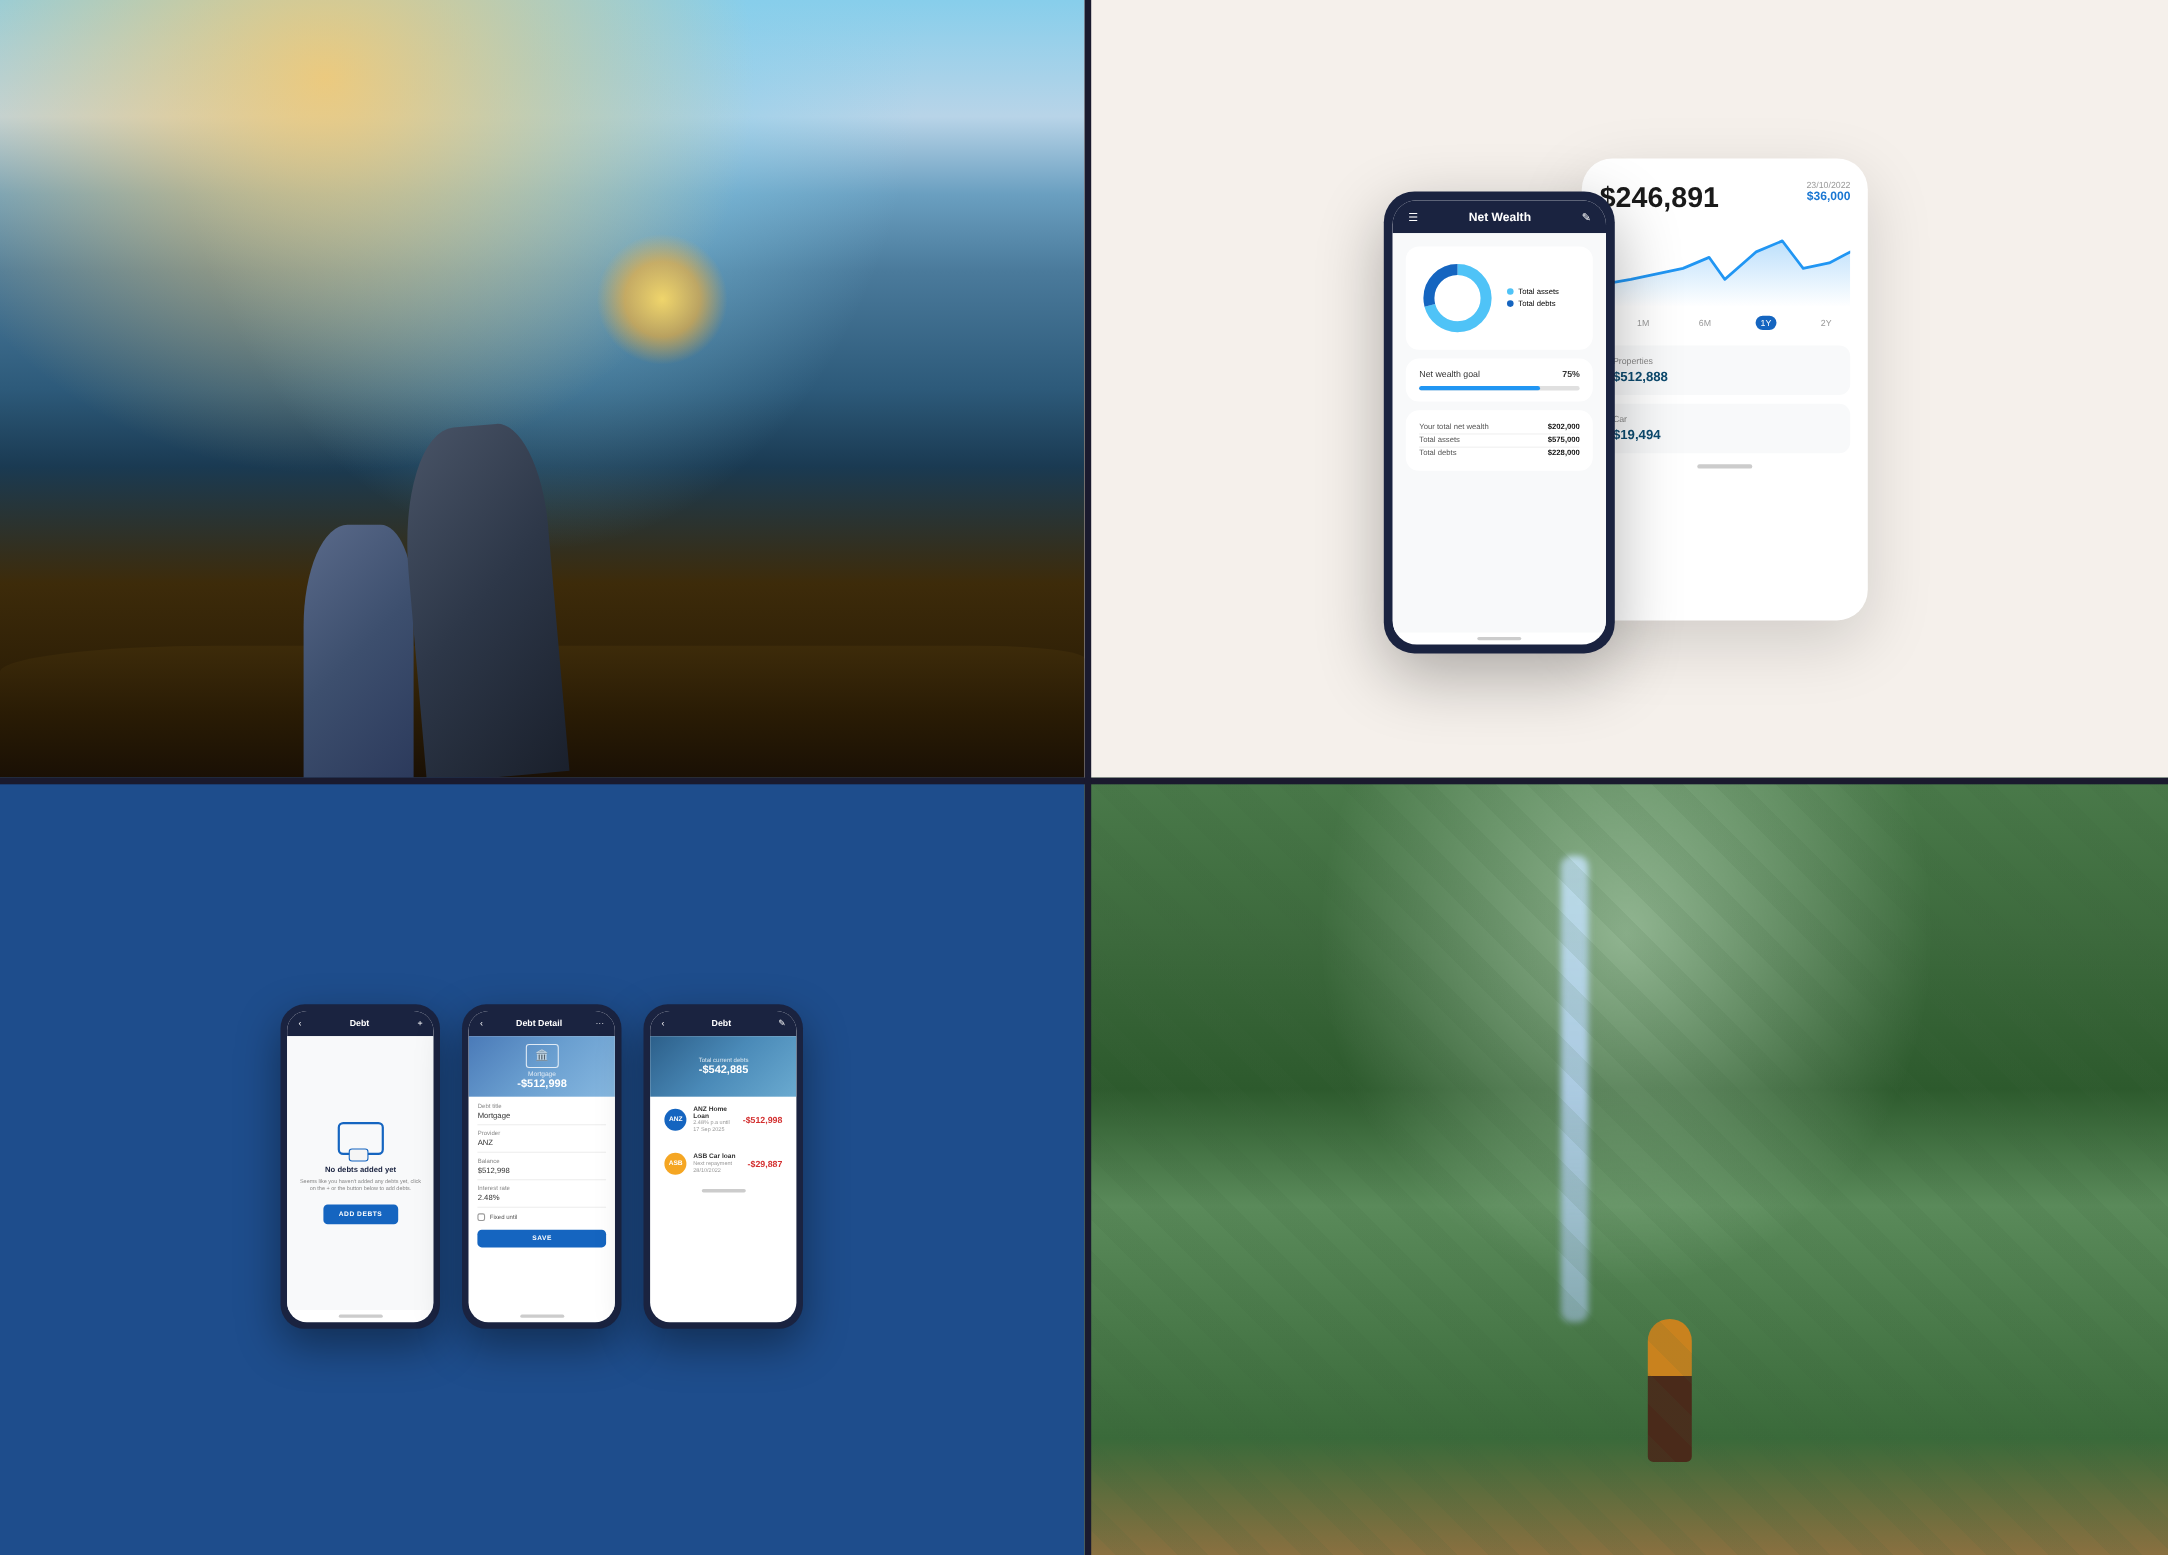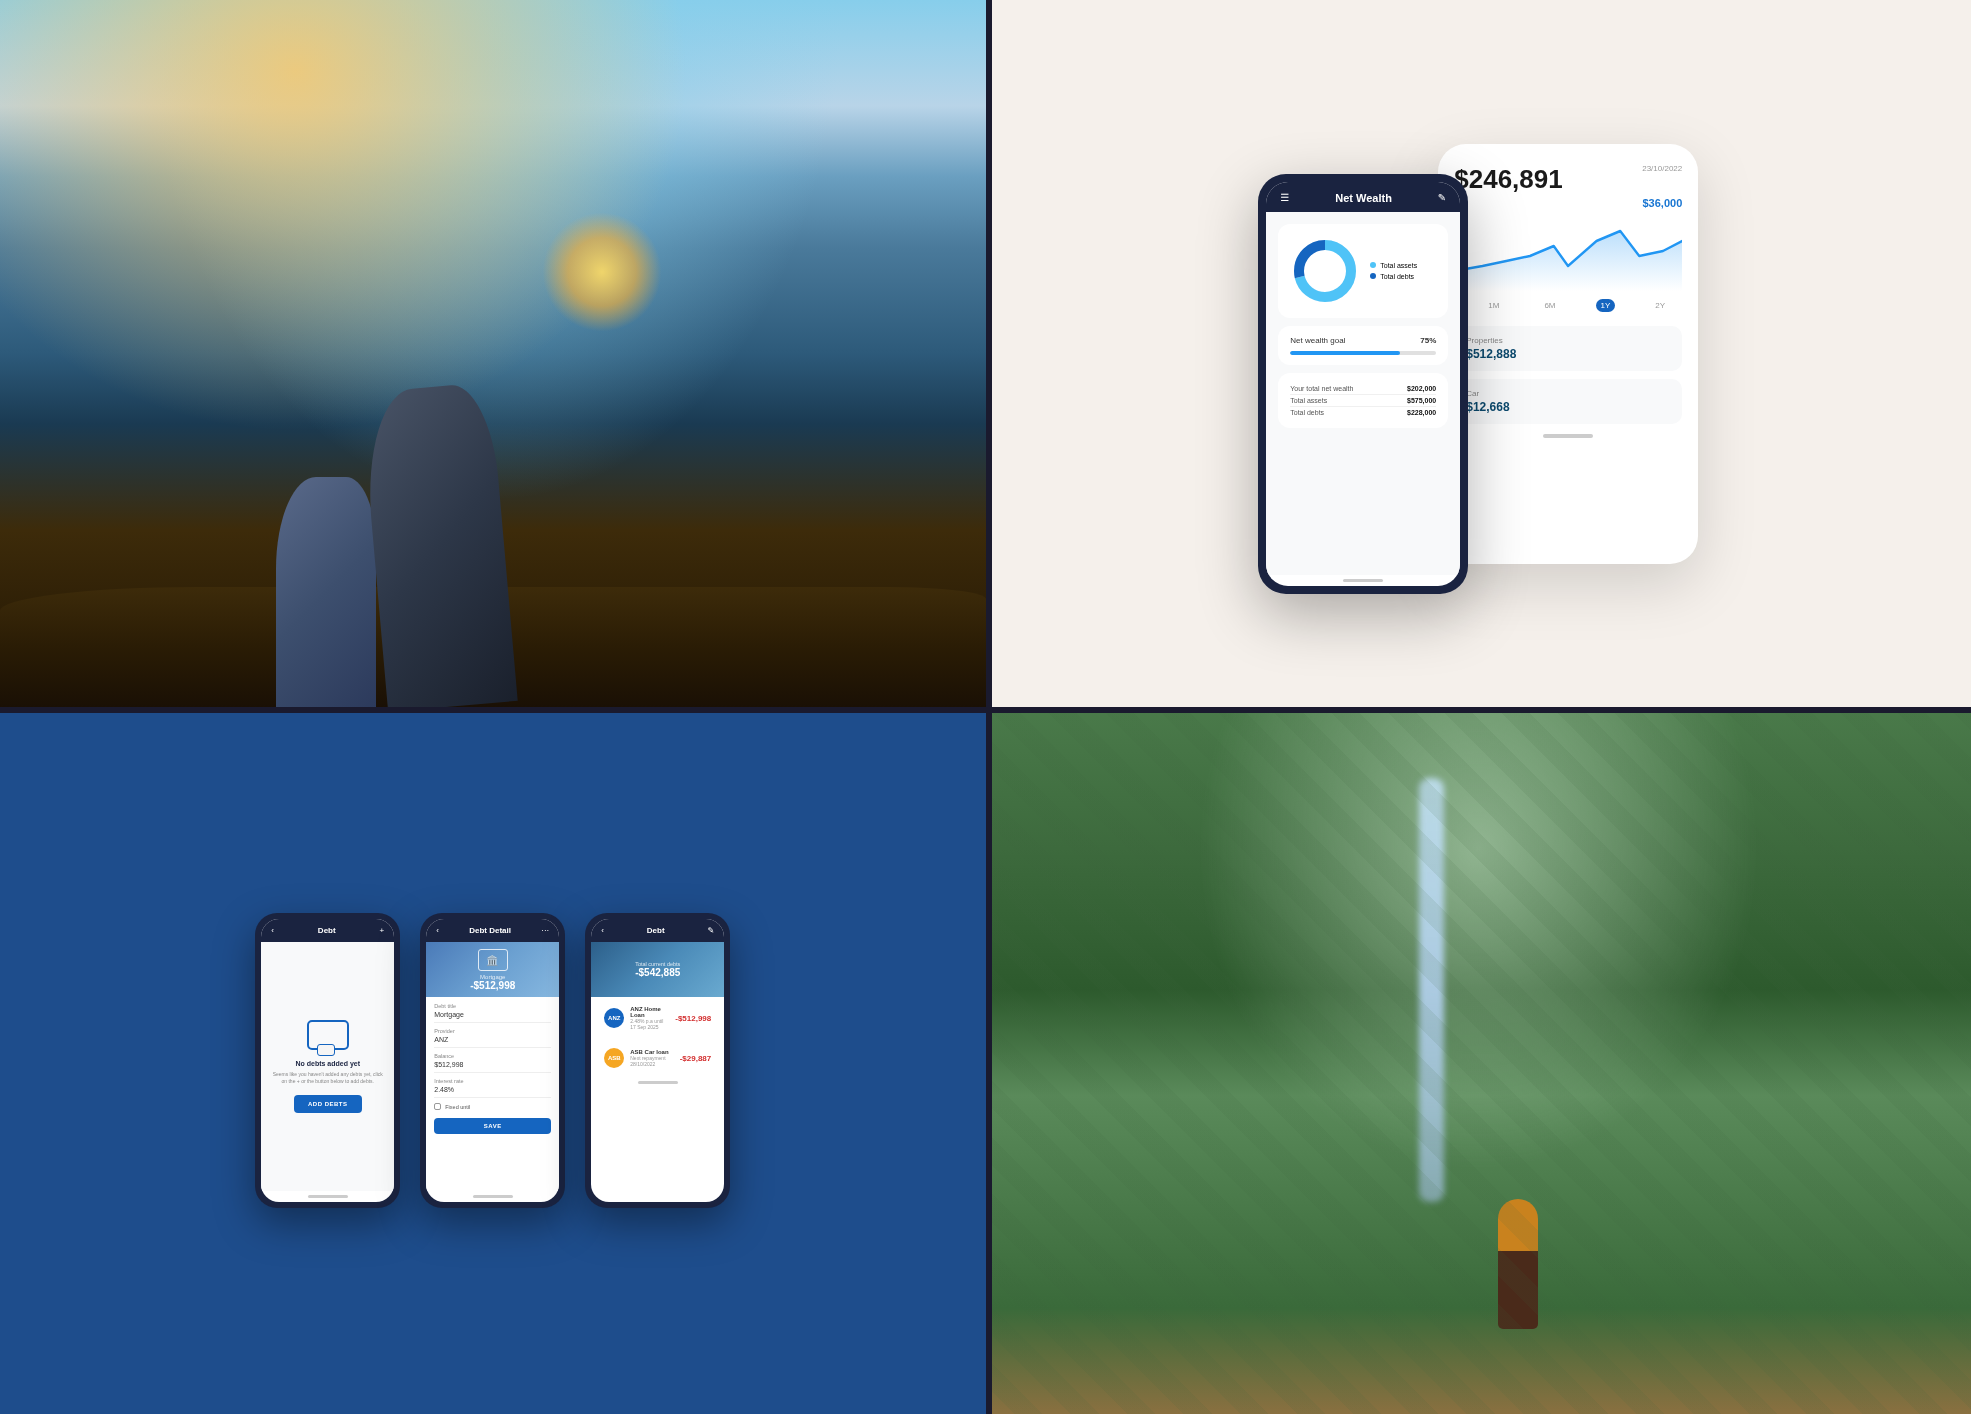--- a/index.html
+++ b/index.html
@@ -195,21 +195,21 @@
       z-index: 5;
       overflow: hidden;
     }
     .asset-amount-large {
       font-size: 26px;
       font-weight: 700;
       color: #1a1a1a;
       margin-bottom: 2px;
     }
     .asset-date { font-size: 8px; color: #999; }
-    .asset-change { font-size: 9px; color: #1976d2; font-weight: 600; margin-top: 24px; }
+    .asset-change { font-size: 9px; color: #1976d2; font-weight: 600; }
 
     .chart-area {
       height: 80px;
       position: relative;
       margin-bottom: 8px;
     }
     .chart-svg { width: 100%; height: 80px; }
 
     .time-tabs {
       display: flex;
@@ -530,21 +530,21 @@
           <span class="time-tab">2Y</span>
           <span class="time-tab">5Y</span>
         </div>
 
         <div class="asset-card">
           <div class="asset-card-label">Properties</div>
           <div class="asset-card-value">$512,888</div>
         </div>
         <div class="asset-card">
           <div class="asset-card-label">Car</div>
-          <div class="asset-card-value">$12,668</div>
+          <div class="asset-card-value">$19,494</div>
         </div>
 
         <div style="width:50px;height:4px;background:#ccc;border-radius:2px;margin:10px auto 0;"></div>
       </div>
     </div>
 
     <div class="cell-bottom-left">
 
       <div class="mini-phone">
         <div class="mini-phone-screen">

